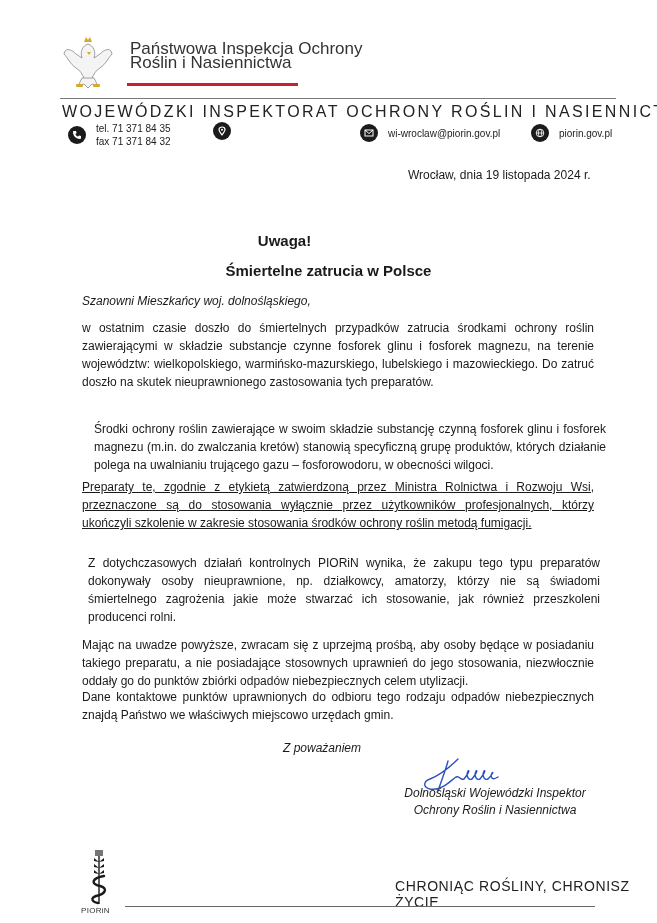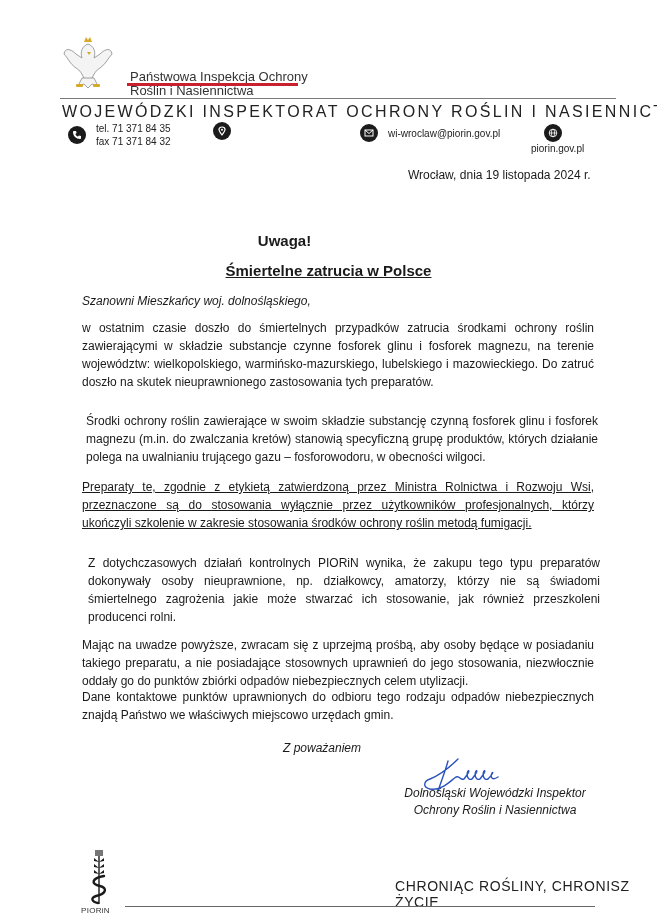--- a/index.html
+++ b/index.html
@@ -3,35 +3,35 @@
   <meta charset="utf-8">
   <style>
     html, body { margin: 0; padding: 0; background: #ffffff; }
     body {
       width: 657px; height: 923px; position: relative; overflow: hidden;
       font-family: "Liberation Sans", "DejaVu Sans", sans-serif; color: #1a1a1a;
     }
     .abs { position: absolute; }
     
     .eagle { left: 62px; top: 34px; width: 52px; height: 58px; }
-    .org-name { left: 130px; top: 42px; font-size: 13px; line-height: 14px; color: #333; margin-top: 28px; }
+    .org-name { left: 130px; top: 42px; font-size: 17px; line-height: 14px; color: #333; }
     .red-bar { left: 127px; top: 83px; width: 171px; height: 3px; background: #c8202d; }
     .gray-line-top { left: 60px; top: 98px; width: 556px; height: 1px; background: #7a7a7a; }
     .inspectorate {
       left: 62px; top: 103px; width: 556px; font-size: 16px; letter-spacing: 2.35px;
       color: #222; white-space: nowrap;
     }
     .contact-item { display: flex; align-items: center; font-size: 10px; line-height: 13px; color: #222; }
     .contact-icon {
       width: 18px; height: 18px; border-radius: 50%; background: #1b1b1b;
       display: flex; align-items: center; justify-content: center; margin-right: 10px; flex: none;
     }
     .date { left: 408px; top: 168px; font-size: 12px; color: #1a1a1a; }
     .title1 { left: 0; width: 569px; top: 232px; text-align: center; font-size: 15px; font-weight: bold; }
-    .title2 { left: 0; width: 657px; top: 262px; text-align: center; font-size: 15px; font-weight: bold; text-decoration: underline; }
+    .title2 { left: 0; width: 657px; top: 262px; text-align: center; font-size: 15px; font-weight: bold; }
     .salutation { left: 82px; top: 294px; font-size: 12px; font-style: italic; }
     .body-text { left: 82px; width: 512px; font-size: 12px; line-height: 18px; text-align: justify; }
     .p1 { top: 319px; }
     .p2 { top: 408px; }
     .p3 { top: 478px; text-decoration: underline; }
     .p4 { top: 548px; }
     .p5 { top: 636px; }
     .p6 { top: 688px; }
     .closing { left: 283px; top: 741px; font-size: 12px; font-style: italic; }
     .signature { left: 420px; top: 757px; width: 96px; height: 38px; }
@@ -87,40 +87,40 @@
 </div>
 <div class="abs contact-item" style="left:360px; top:124px;">
   <span class="contact-icon">
     <svg width="10" height="8" viewBox="0 0 10 8">
         <rect x="1" y="1" width="8" height="6" fill="none" stroke="#fff" stroke-width="1"></rect>
         <path d="M1 1 L5 4.5 L9 1" fill="none" stroke="#fff" stroke-width="1"></path>
       </svg>
   </span>
   <span>wi-wroclaw@piorin.gov.pl</span>
 </div>
-<div class="abs contact-item" style="left:531px; top:124px;flex-direction:column;">
+<div class="abs contact-item" style="left:531px; top:124px;">
   <span class="contact-icon">
     <svg width="10" height="10" viewBox="0 0 10 10">
         <circle cx="5" cy="5" r="3.8" fill="none" stroke="#fff" stroke-width="0.9"></circle>
         <ellipse cx="5" cy="5" rx="1.6" ry="3.8" fill="none" stroke="#fff" stroke-width="0.8"></ellipse>
         <line x1="1.2" y1="5" x2="8.8" y2="5" stroke="#fff" stroke-width="0.8"></line>
       </svg>
   </span>
   <span>piorin.gov.pl</span>
 </div>
 
 <div class="abs date">Wrocław, dnia 19 listopada 2024 r.</div>
 
 <div class="abs title1">Uwaga!</div>
 <div class="abs title2">Śmiertelne zatrucia w Polsce</div>
 
 <div class="abs salutation">Szanowni Mieszkańcy woj. dolnośląskiego,</div>
 
 <p class="abs body-text p1" style="margin:0">w ostatnim czasie doszło do śmiertelnych przypadków zatrucia środkami ochrony roślin zawierającymi w składzie substancje czynne fosforek glinu i fosforek magnezu, na terenie województw: wielkopolskiego, warmińsko-mazurskiego, lubelskiego i mazowieckiego. Do zatruć doszło na skutek nieuprawnionego zastosowania tych preparatów.</p>
-<p class="abs body-text p2" style="margin:4px">Środki ochrony roślin zawierające w swoim składzie substancję czynną fosforek glinu i fosforek magnezu (m.in. do zwalczania kretów) stanowią specyficzną grupę produktów, których działanie polega na uwalnianiu trującego gazu – fosforowodoru, w obecności wilgoci.</p>
+<p class="abs body-text p2" style="margin:12px">Środki ochrony roślin zawierające w swoim składzie substancję czynną fosforek glinu i fosforek magnezu (m.in. do zwalczania kretów) stanowią specyficzną grupę produktów, których działanie polega na uwalnianiu trującego gazu – fosforowodoru, w obecności wilgoci.</p>
 <p class="abs body-text p3" style="margin:0">Preparaty te, zgodnie z etykietą zatwierdzoną przez Ministra Rolnictwa i Rozwoju Wsi, przeznaczone są do stosowania wyłącznie przez użytkowników profesjonalnych, którzy ukończyli szkolenie w zakresie stosowania środków ochrony roślin metodą fumigacji.</p>
 <p class="abs body-text p4" style="margin:6px">Z dotychczasowych działań kontrolnych PIORiN wynika, że zakupu tego typu preparatów dokonywały osoby nieuprawnione, np. działkowcy, amatorzy, którzy nie są świadomi śmiertelnego zagrożenia jakie może stwarzać ich stosowanie, jak również przeszkoleni producenci rolni.</p>
 <p class="abs body-text p5" style="margin:0">Mając na uwadze powyższe, zwracam się z uprzejmą prośbą, aby osoby będące w posiadaniu takiego preparatu, a nie posiadające stosownych uprawnień do jego stosowania, niezwłocznie oddały go do punktów zbiórki odpadów niebezpiecznych celem utylizacji.</p>
 <p class="abs body-text p6" style="margin:0">Dane kontaktowe punktów uprawnionych do odbioru tego rodzaju odpadów niebezpiecznych znajdą Państwo we właściwych miejscowo urzędach gmin.</p>
 
 <div class="abs closing">Z poważaniem</div>
 <div class="abs signature">
   <svg width="96" height="38" viewBox="0 0 96 38">
     <path d="M28 4 C26 12 22 22 18 34 M38 2 C30 10 20 18 10 22 C4 24 2 30 10 32 C22 34 30 24 36 20 C40 18 40 24 44 22 C48 18 50 12 48 14 C46 18 48 24 52 22 C56 18 58 12 56 14 C54 18 56 24 60 22 C64 18 66 12 64 14 C62 18 64 24 68 22 C72 18 74 14 72 16 C70 20 72 24 78 20" fill="none" stroke="#2a52be" stroke-width="1.4" stroke-linecap="round"></path>
   </svg>

